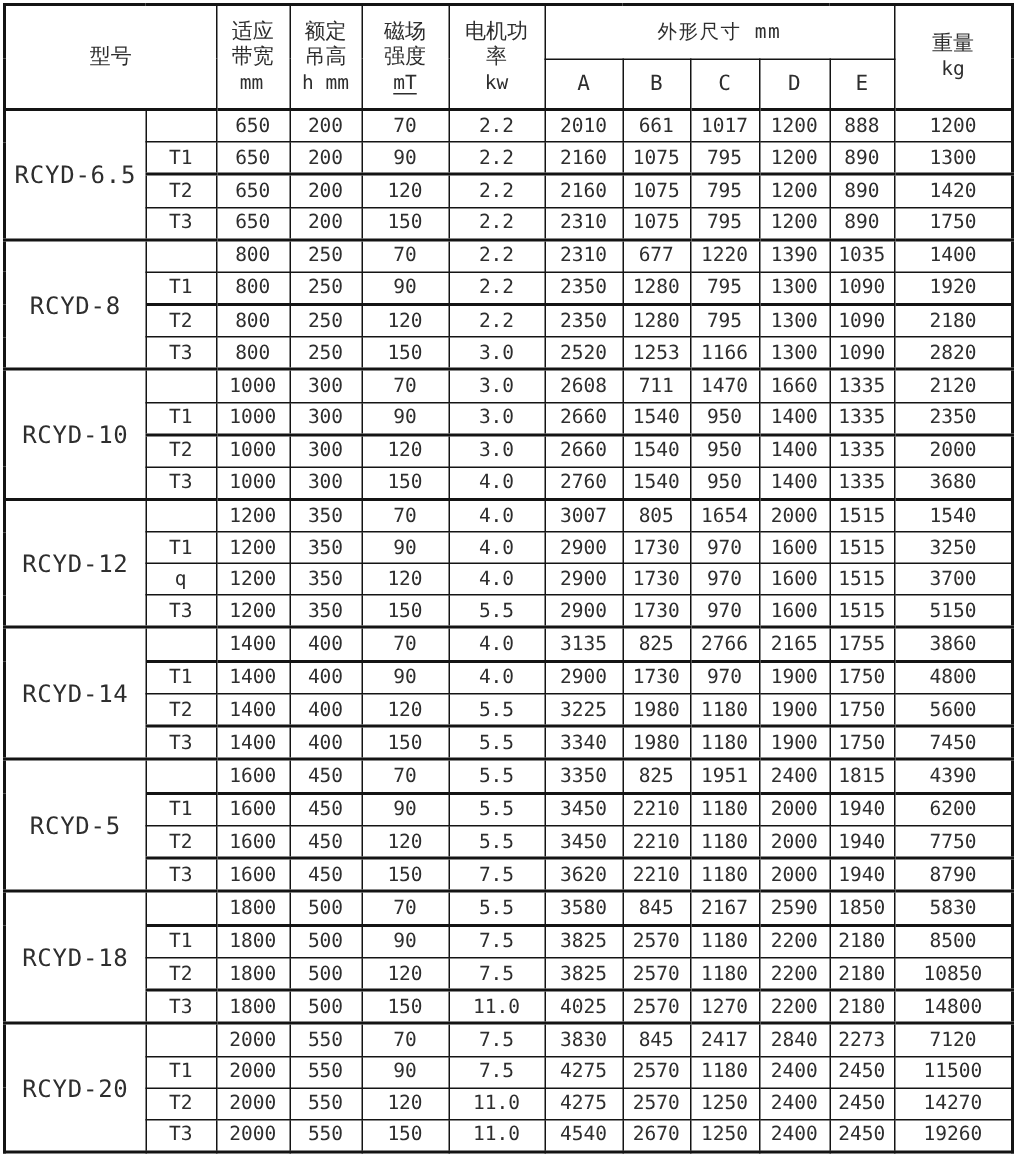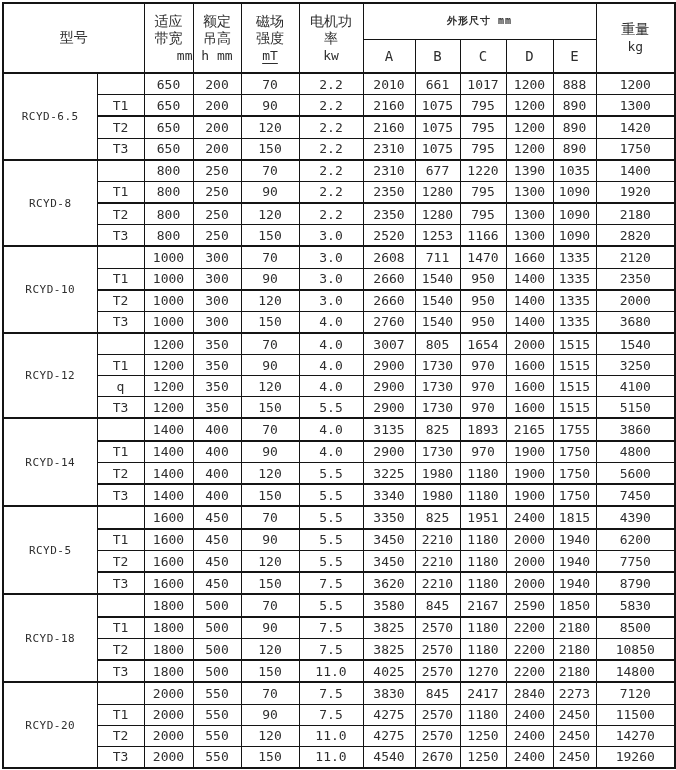--- a/index.html
+++ b/index.html
@@ -22,33 +22,33 @@
   thead tr.hrow1 { height:35px; }
   thead tr.hrow2 { height:33px; }
   thead th { font-size:14px; border-bottom-width:1px; }
   thead { border-bottom:2px solid #141414; }
   th.span2 { vertical-align:middle; }
   .hstack {
     display:flex; flex-direction:column; justify-content:center;
     height:68px; line-height:17px; font-size:14px;
   }
   .hstack .unit { font-size:13px; }
-  .unit-right { text-align:right; padding-right:0; }
+  .unit-right { text-align:right; padding-right:17px; }
   .wavy {
     text-decoration-line:underline;
     text-decoration-style:wavy;
     text-decoration-color:#c03a3a;
     text-decoration-thickness:1px;
     text-underline-offset:3px;
     text-decoration:underline;
   }
-  th.dims-head { font-size:10px; letter-spacing:1px;font-weight:bold; }
+  th.dims-head { font-size:13px; letter-spacing:1px; }
   th.letter-head { font-size:14px; }
   tbody td { font-size:13px; }
-  td.model-cell { font-size:11px; letter-spacing:0.5px; }
+  td.model-cell { font-size:16px; letter-spacing:0.5px; }
   tr.group-start td { border-top:2px solid #141414; }
   tr.thick-bottom td { border-bottom:2px solid #141414; }
 </style>
 </head>
 <body>
 
 <div class="page">
   <table class="spec">
     <colgroup>
       <col style="width:94px">
@@ -302,21 +302,21 @@
           <td>q</td>
           <td>1200</td>
           <td>350</td>
           <td>120</td>
           <td>4.0</td>
           <td>2900</td>
           <td>1730</td>
           <td>970</td>
           <td>1600</td>
           <td>1515</td>
-          <td>4100</td>
+          <td>3700</td>
         </tr>
         <tr>
           <td>T3</td>
           <td>1200</td>
           <td>350</td>
           <td>150</td>
           <td>5.5</td>
           <td>2900</td>
           <td>1730</td>
           <td>970</td>
@@ -326,21 +326,21 @@
         </tr>
         <tr class="group-start thick-bottom">
           <td rowspan="4" class="model-cell">RCYD-14</td>
           <td></td>
           <td>1400</td>
           <td>400</td>
           <td>70</td>
           <td>4.0</td>
           <td>3135</td>
           <td>825</td>
-          <td>1893</td>
+          <td>2766</td>
           <td>2165</td>
           <td>1755</td>
           <td>3860</td>
         </tr>
         <tr>
           <td>T1</td>
           <td>1400</td>
           <td>400</td>
           <td>90</td>
           <td>4.0</td>

